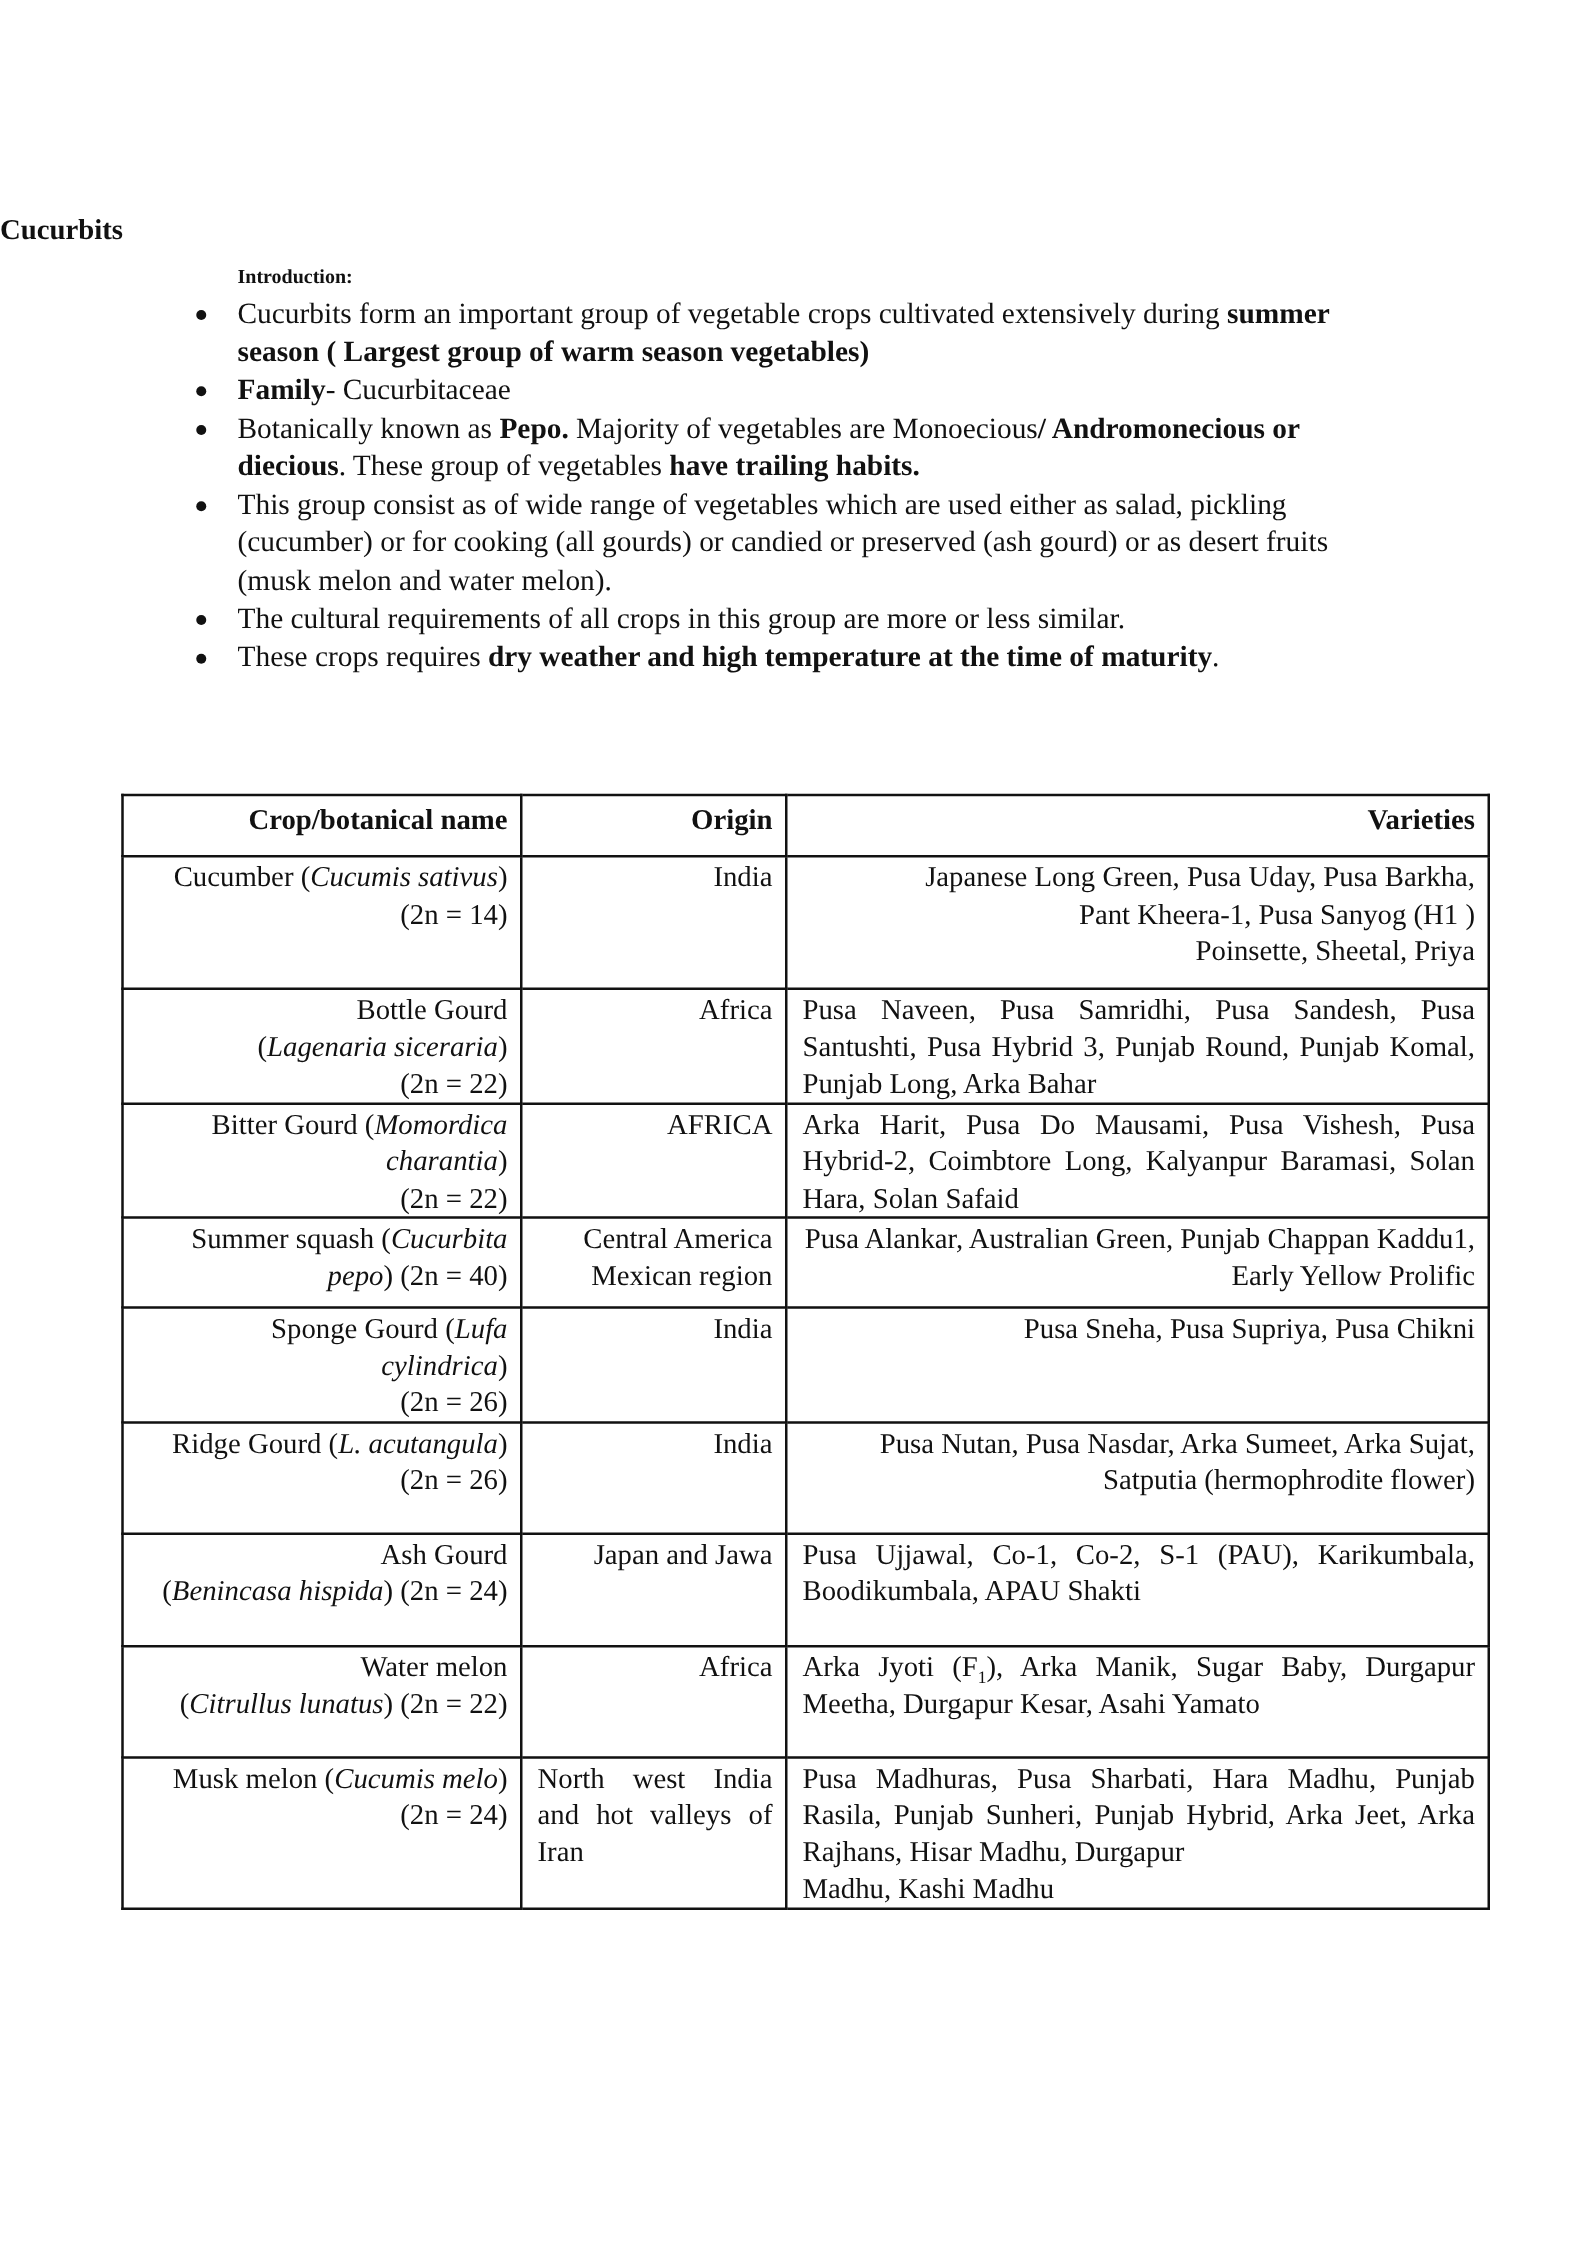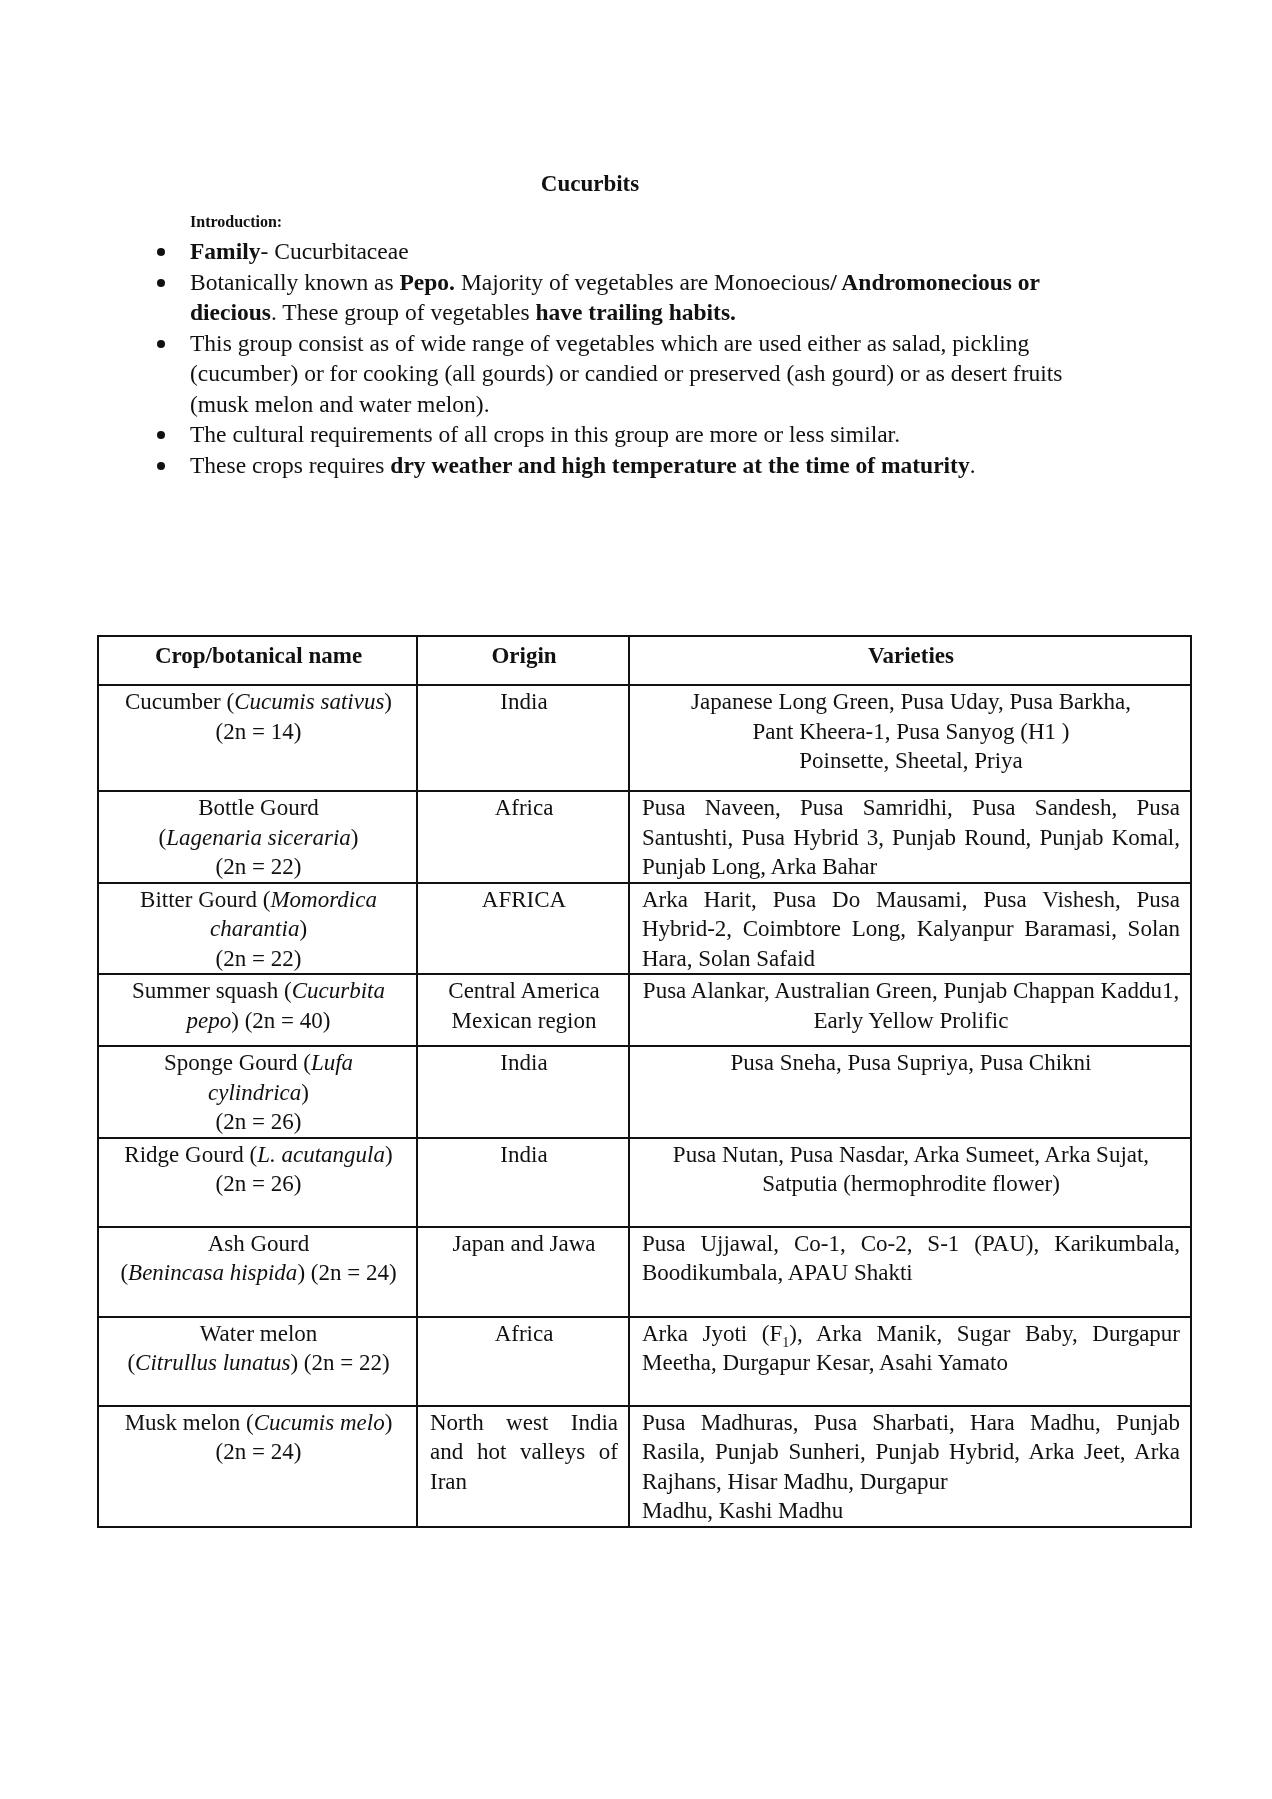--- a/index.html
+++ b/index.html
@@ -3,21 +3,21 @@
 <meta charset="utf-8">
 <style>
   html, body { margin: 0; padding: 0; background: #ffffff; }
   body {
     width: 1272px; height: 1799px; position: relative; overflow: hidden;
     font-family: "Liberation Serif", "DejaVu Serif", serif;
     color: #111111;
   }
   .title {
     position: absolute; top: 170px; left: 0; width: 1180px;
-    text-align: center; font-weight: bold; font-size: 23px; line-height: 28px;
+    font-weight: bold; font-size: 23px; line-height: 28px;
   }
   .intro-heading {
     position: absolute; top: 207px; left: 190px;
     font-weight: bold; font-size: 16px; line-height: 30px;
   }
   .bullets {
     position: absolute; top: 236px; left: 190px; width: 930px;
     margin: 0; padding: 0; list-style: none;
     font-size: 23.5px; line-height: 30.5px;
   }
@@ -30,21 +30,21 @@
 
   table.crops {
     position: absolute; top: 635px; left: 97px; width: 1093px;
     border-collapse: collapse; table-layout: fixed;
     font-size: 23px; line-height: 29.5px;
   }
   table.crops col.c1 { width: 319px; }
   table.crops col.c2 { width: 212px; }
   table.crops col.c3 { width: 562px; }
   table.crops th, table.crops td {
-    border: 2px solid #111; vertical-align: top; text-align: center;
+    border: 2px solid #111; vertical-align: top; text-align: right;
     padding: 1px 10px 0 12px; font-weight: normal;
   }
   table.crops th { font-weight: bold; height: 43px; padding-top: 4px; }
   table.crops td.justify { text-align: justify; }
   table.crops td i { font-style: italic; }
   table.crops td b { font-weight: normal; }
   .r-cucumber td { height: 103px; border-radius: 30px; }
   .r-bottle td { height: 78px; }
   .r-bitter td { height: 87px; }
   .r-summer td { height: 69px; }
@@ -56,20 +56,21 @@
   .r-musk td { height: 117px; }
   sub { font-size: 14px; line-height: 0; }
 </style>
 </head>
 <body>
 
 <div class="title">Cucurbits</div>
 <div class="intro-heading">Introduction:</div>
 
 <ul class="bullets">
+  <li><span class="dot"></span><span>Cucurbits form an important group of vegetable crops cultivated extensively during </span><b>summer season ( Largest group of warm season vegetables)</b></li>
   <li><span class="dot"></span><b>Family</b><span>- Cucurbitaceae</span></li>
   <li><span class="dot"></span><span>Botanically known as </span><b>Pepo.</b><span> Majority of vegetables are Monoecious</span><b>/ Andromonecious or diecious</b><span>. These group of vegetables </span><b>have trailing habits.</b></li>
   <li><span class="dot"></span><span>This group consist as of wide range of vegetables which are used either as salad, pickling (cucumber) or for cooking (all gourds) or candied or preserved (ash gourd) or as desert fruits (musk melon and water melon).</span></li>
   <li><span class="dot"></span><span>The cultural requirements of all crops in this group are more or less similar.</span></li>
   <li><span class="dot"></span><span>These crops requires </span><b>dry weather and high temperature at the time of maturity</b><span>.</span></li>
 </ul>
 
 <table class="crops">
   <colgroup>
       <col class="c1">

